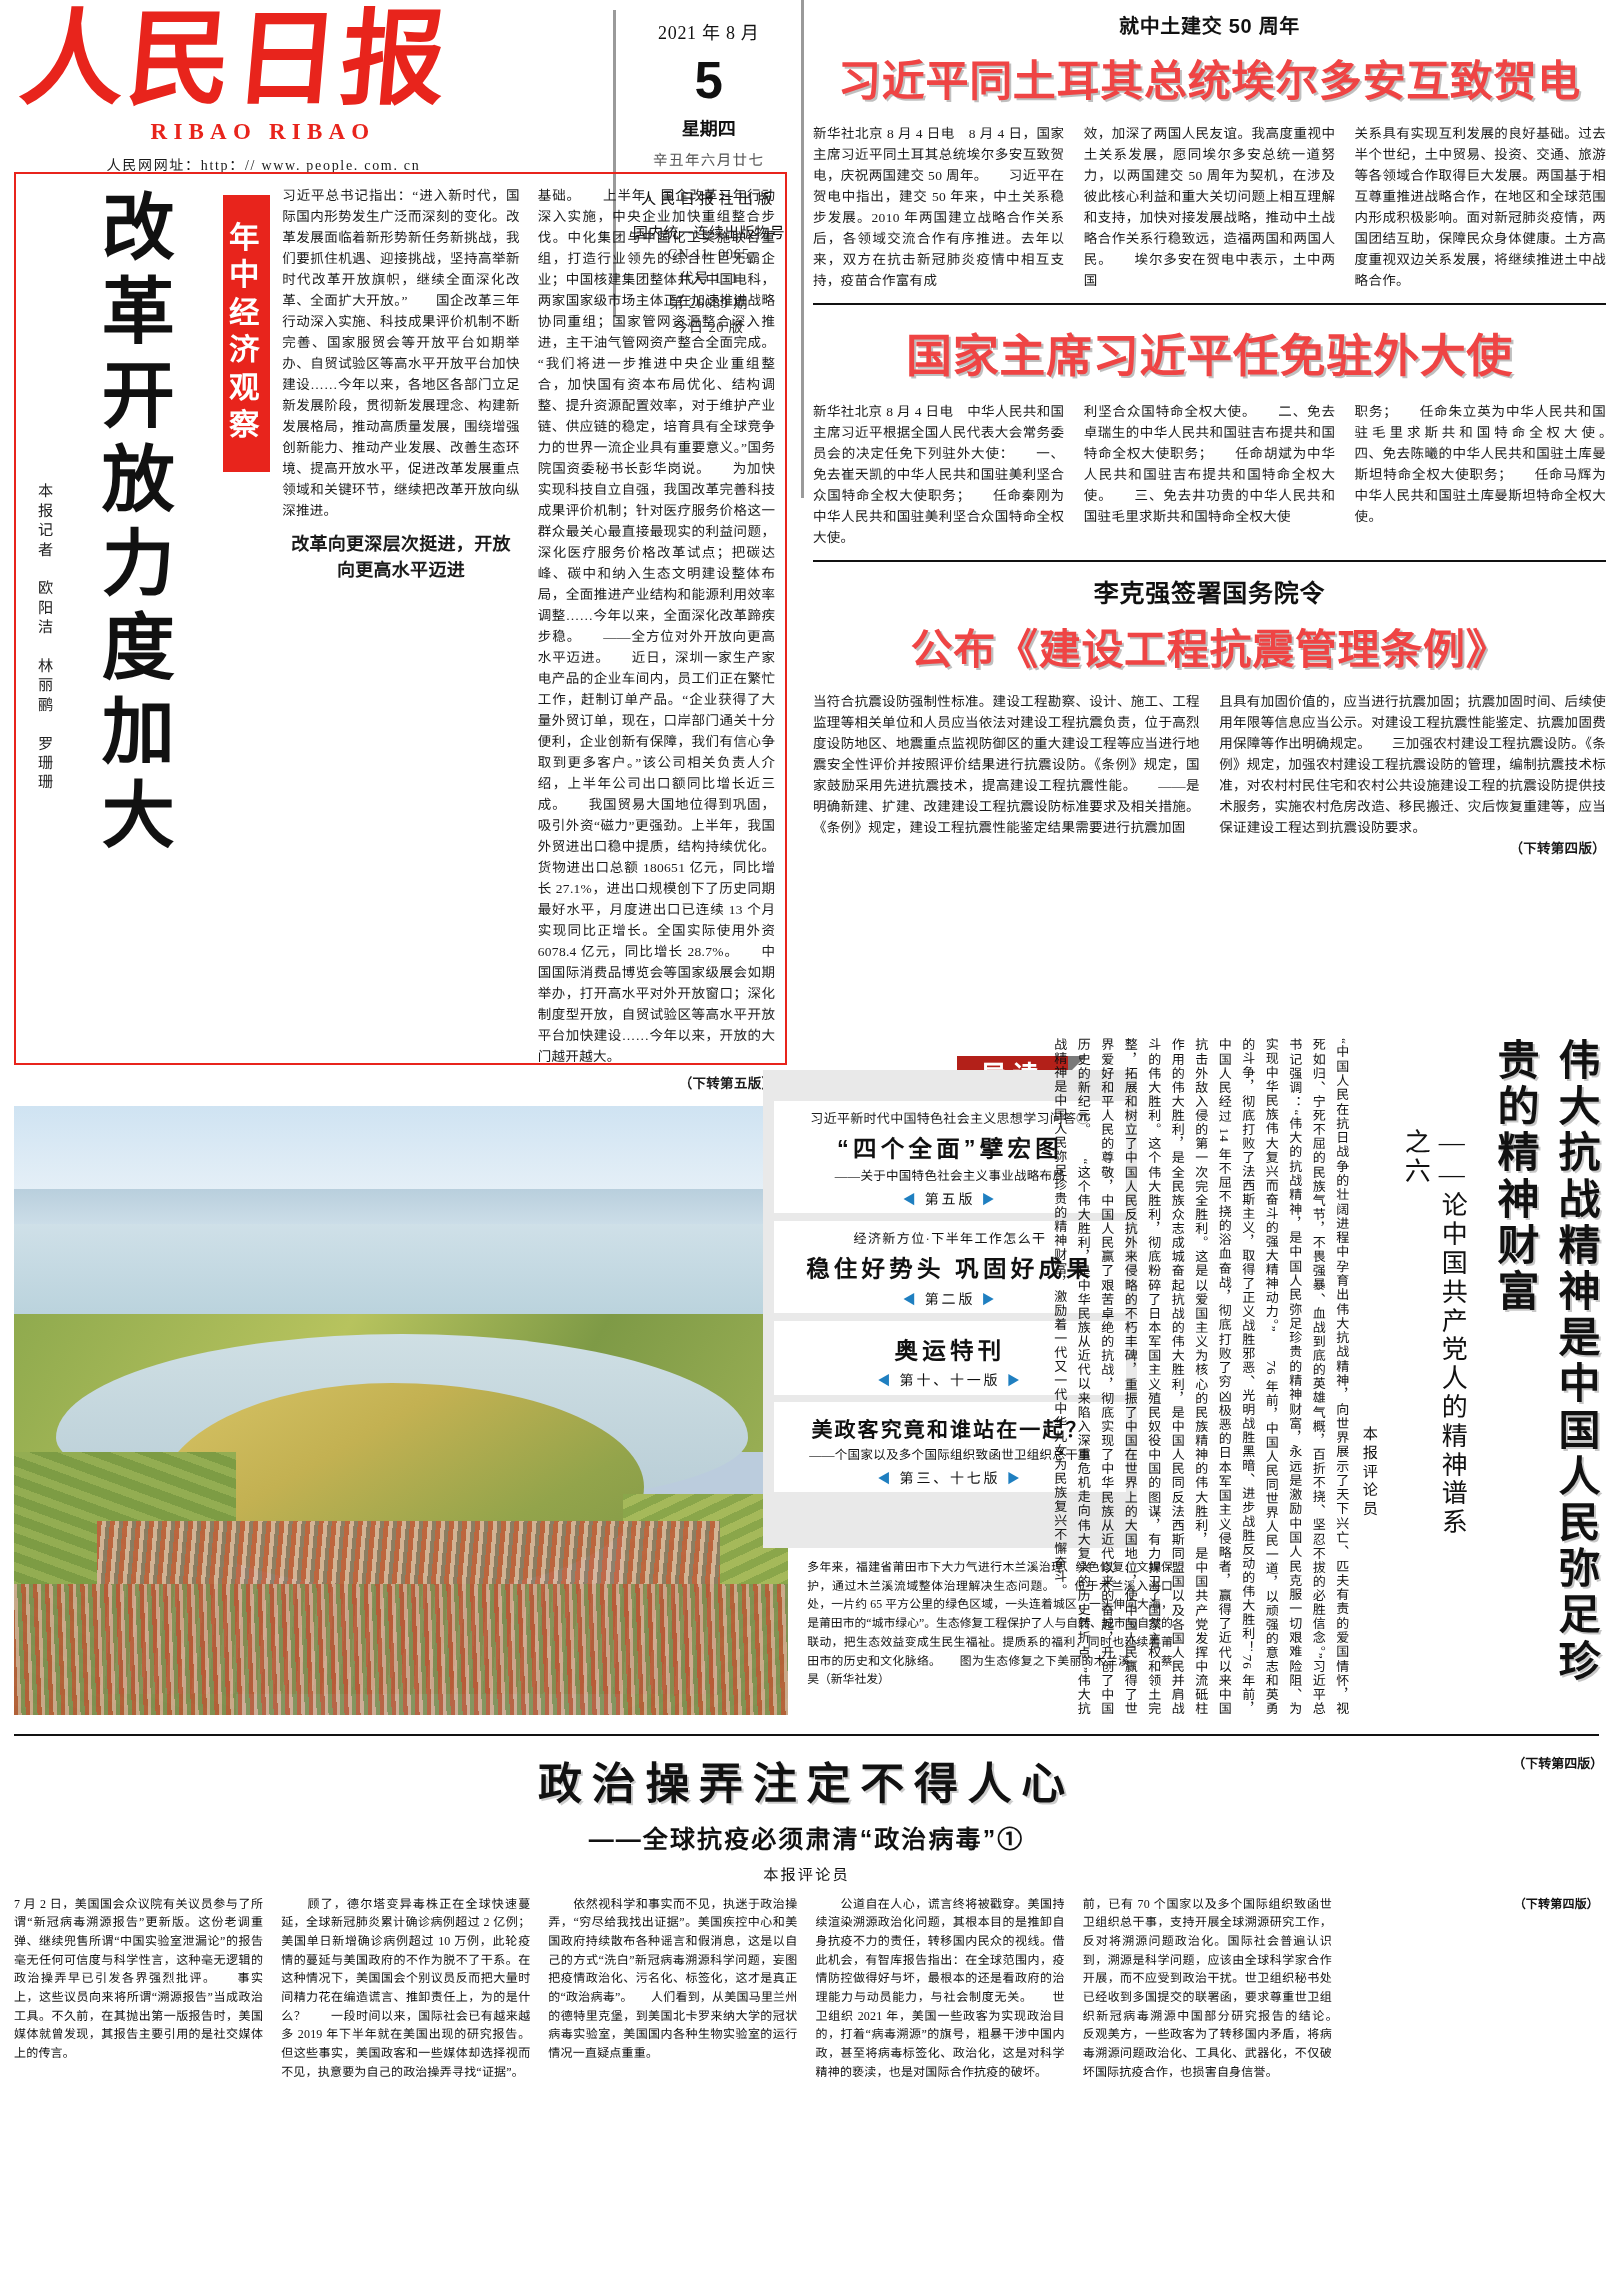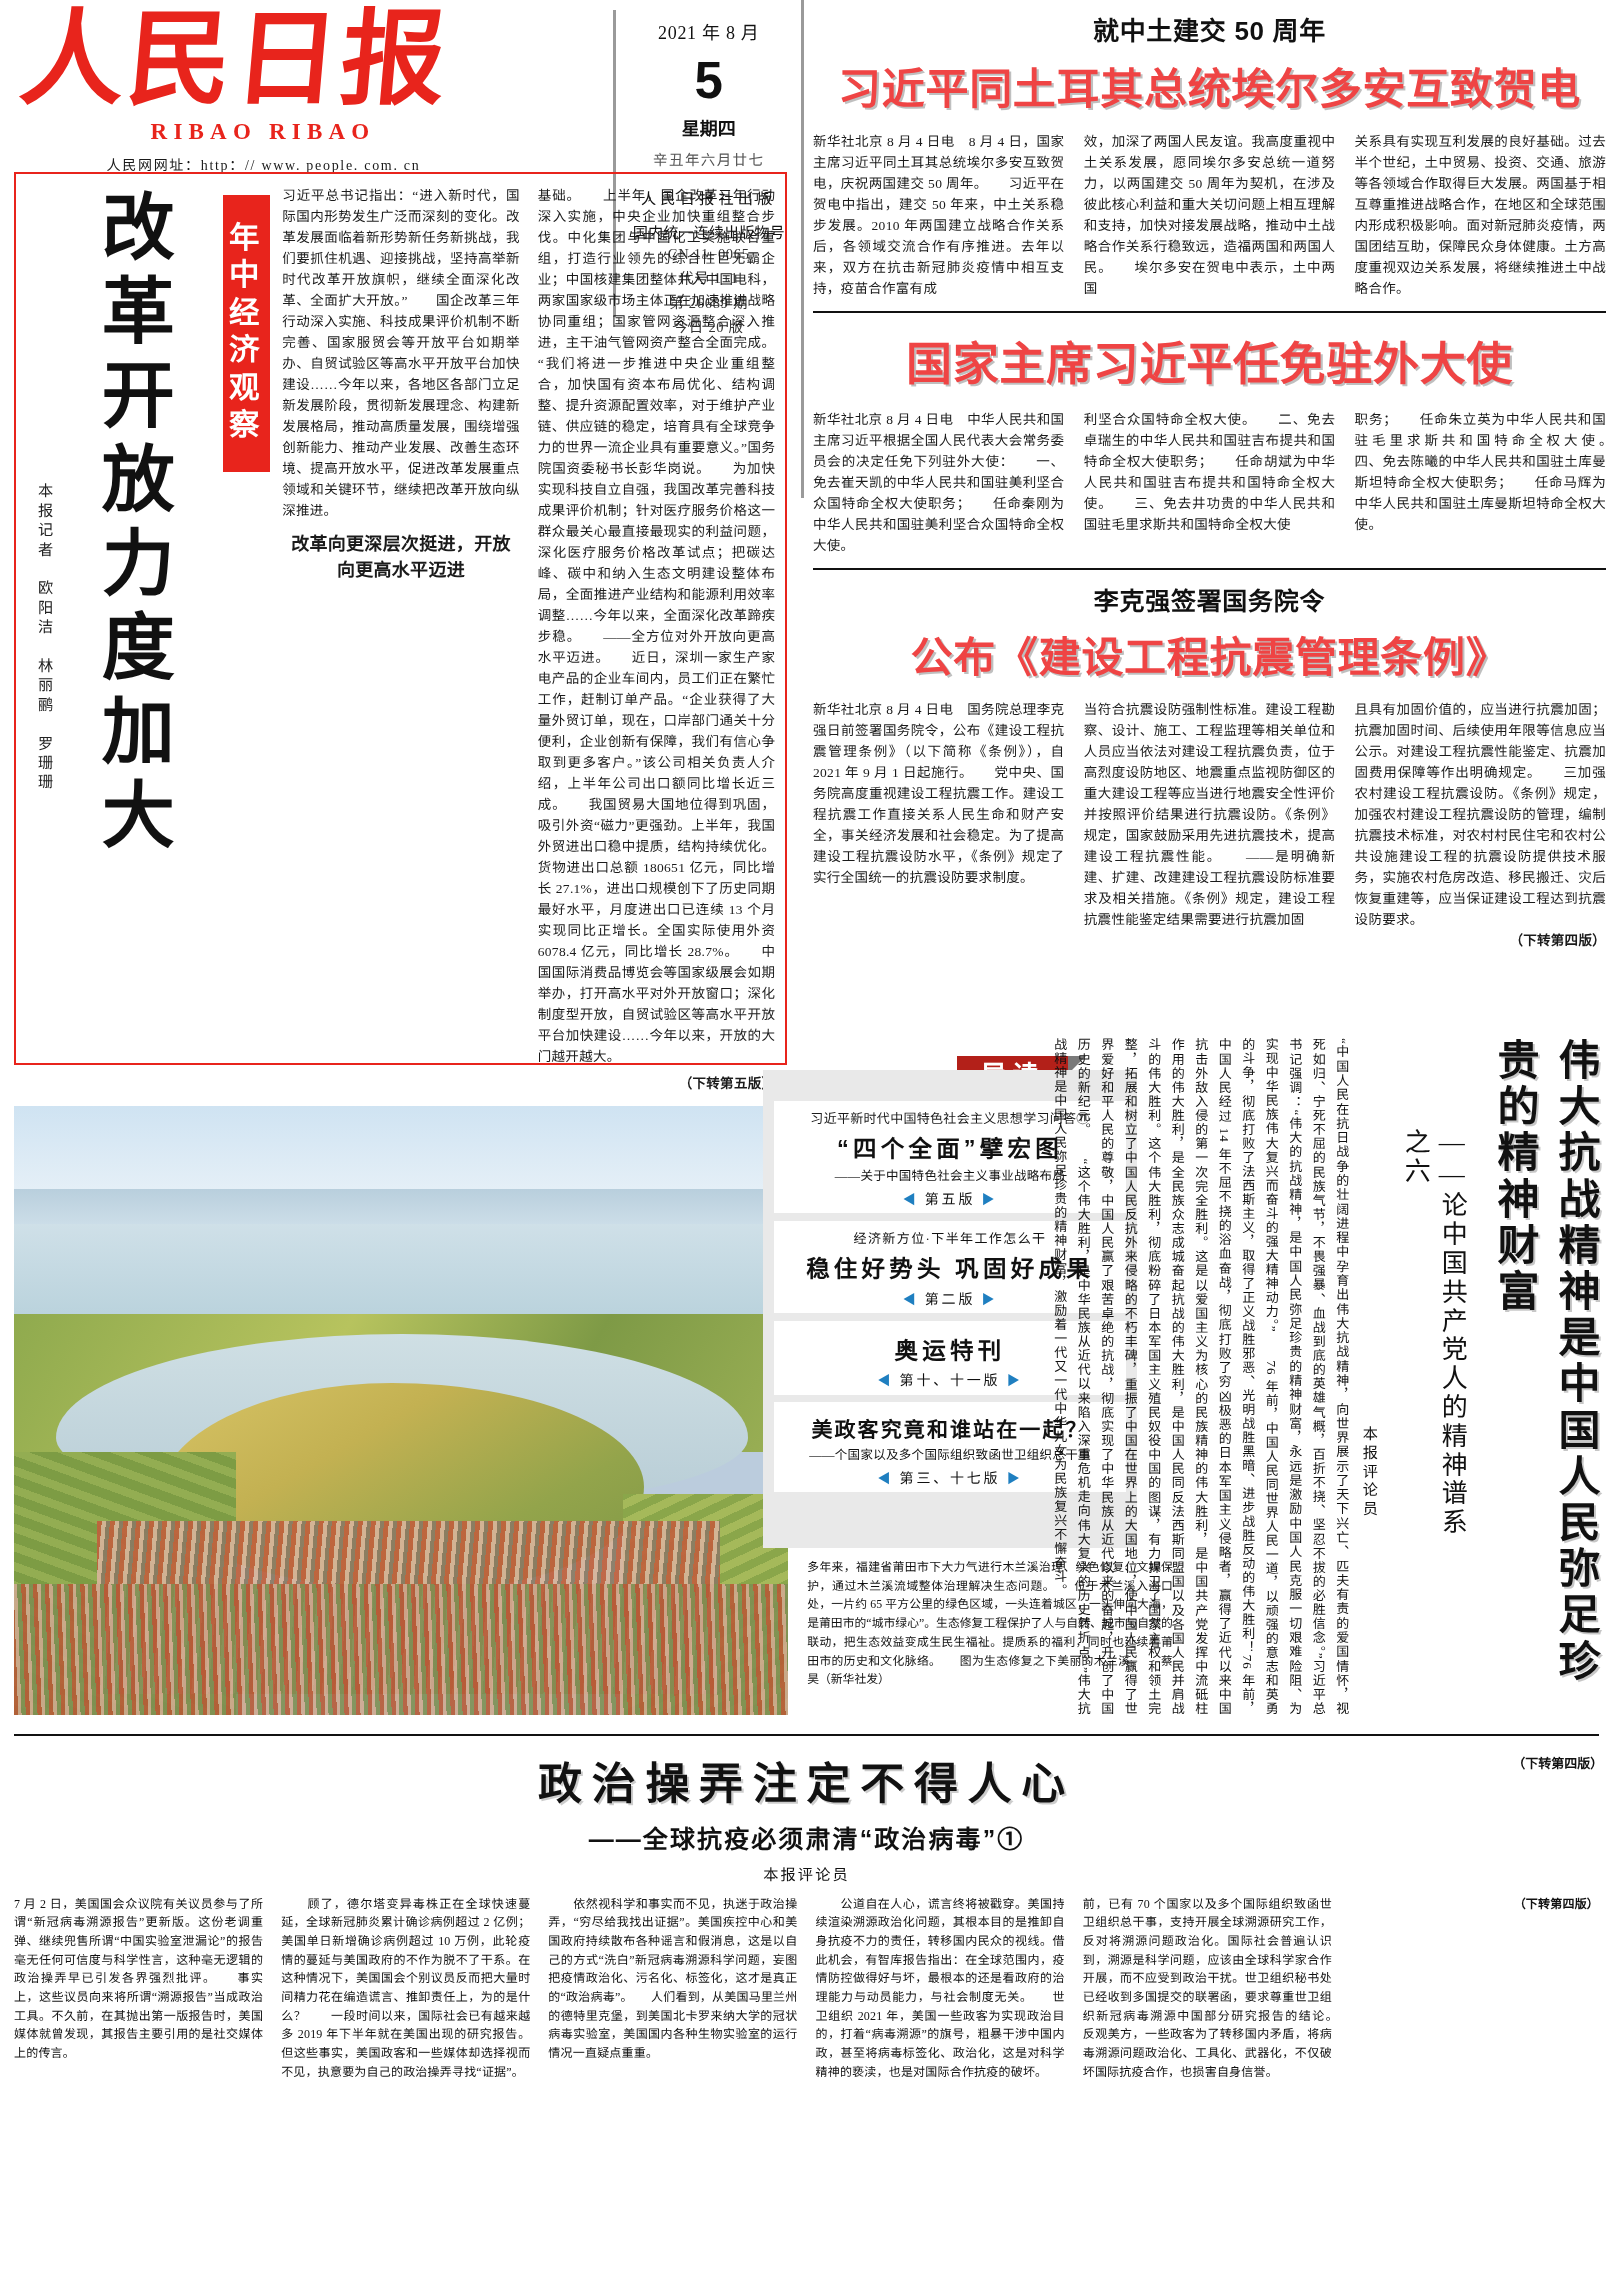--- a/index.html
+++ b/index.html
@@ -36,21 +36,21 @@
   #datebox .dlunar{font-size:14.5px;color:#555;margin-top:8.3px;letter-spacing:1.4px;}
   #datebox .dpub{font-size:15.2px;margin-top:16.6px;letter-spacing:4.2px;}
   #datebox .dline{font-size:15.2px;margin-top:12.5px;letter-spacing:0px;}
   #datebox .dsmall{font-size:14.5px;color:#333;margin-top:3.5px;letter-spacing:0.7px;}
 
   
   #vsep-top{position:absolute;left:801px;top:0;width:2.8px;height:498px;background:#9a9a9a;}
 
   
   #topnews{position:absolute;left:813px;top:0;width:793px;height:498px;}
-  .kicker{text-align:center;font-size:26px;font-weight:bold;letter-spacing:0.7px;
+  .kicker{text-align:center;font-size:20px;font-weight:bold;letter-spacing:0.7px;
     font-family:"Liberation Sans",sans-serif;margin-top:9.7px;}
   .bighead{text-align:center;font-weight:bold;letter-spacing:0.7px;
     font-family:"Liberation Sans",sans-serif;color:#ef4444;
     text-shadow:2.1px 2.1px 0 rgba(0,0,0,.25);}
   #h1-main{font-size:43px;margin-top:7px;}
   .cols3{display:flex;gap:19.4px;margin-top:15.2px;}
   .cols3 > div{flex:1;}
   .bodytxt{font-size:13.5px;line-height:21px;text-align:justify;
     font-family:"Liberation Serif",serif;letter-spacing:0.3px;color:#1b1b1b;}
   .rule{height:2.1px;background:#111;margin:12.5px 0 0 0;}
@@ -202,21 +202,20 @@
       <div class="bodytxt">新华社北京 8 月 4 日电　中华人民共和国主席习近平根据全国人民代表大会常务委员会的决定任免下列驻外大使：　　一、免去崔天凯的中华人民共和国驻美利坚合众国特命全权大使职务；　　任命秦刚为中华人民共和国驻美利坚合众国特命全权大使。</div>
       <div class="bodytxt">利坚合众国特命全权大使。　　二、免去卓瑞生的中华人民共和国驻吉布提共和国特命全权大使职务；　　任命胡斌为中华人民共和国驻吉布提共和国特命全权大使。　　三、免去井功贵的中华人民共和国驻毛里求斯共和国特命全权大使</div>
       <div class="bodytxt">职务；　　任命朱立英为中华人民共和国驻毛里求斯共和国特命全权大使。　　四、免去陈曦的中华人民共和国驻土库曼斯坦特命全权大使职务；　　任命马辉为中华人民共和国驻土库曼斯坦特命全权大使。</div>
     </div>
 
     <div class="rule"></div>
 
     <div class="kicker" id="h3-kicker">李克强签署国务院令</div>
     <div class="bighead" id="h3-main">公布《建设工程抗震管理条例》</div>
     <div class="cols3">
-      <div class="bodytxt">新华社北京 8 月 4 日电　国务院总理李克强日前签署国务院令，公布《建设工程抗震管理条例》（以下简称《条例》），自 2021 年 9 月 1 日起施行。　　党中央、国务院高度重视建设工程抗震工作。建设工程抗震工作直接关系人民生命和财产安全，事关经济发展和社会稳定。为了提高建设工程抗震设防水平，《条例》规定了实行全国统一的抗震设防要求制度。</div>
       <div class="bodytxt">当符合抗震设防强制性标准。建设工程勘察、设计、施工、工程监理等相关单位和人员应当依法对建设工程抗震负责，位于高烈度设防地区、地震重点监视防御区的重大建设工程等应当进行地震安全性评价并按照评价结果进行抗震设防。《条例》规定，国家鼓励采用先进抗震技术，提高建设工程抗震性能。　　——是明确新建、扩建、改建建设工程抗震设防标准要求及相关措施。《条例》规定，建设工程抗震性能鉴定结果需要进行抗震加固</div>
       <div class="bodytxt">
         <span>且具有加固价值的，应当进行抗震加固；抗震加固时间、后续使用年限等信息应当公示。对建设工程抗震性能鉴定、抗震加固费用保障等作出明确规定。　　三加强农村建设工程抗震设防。《条例》规定，加强农村建设工程抗震设防的管理，编制抗震技术标准，对农村村民住宅和农村公共设施建设工程的抗震设防提供技术服务，实施农村危房改造、移民搬迁、灾后恢复重建等，应当保证建设工程达到抗震设防要求。</span>
         <div style="text-align:right;font-weight:bold">（下转第四版）</div>
       </div>
     </div>
   </div>
 
   <div id="feature">
     <div id="feat-inner">

